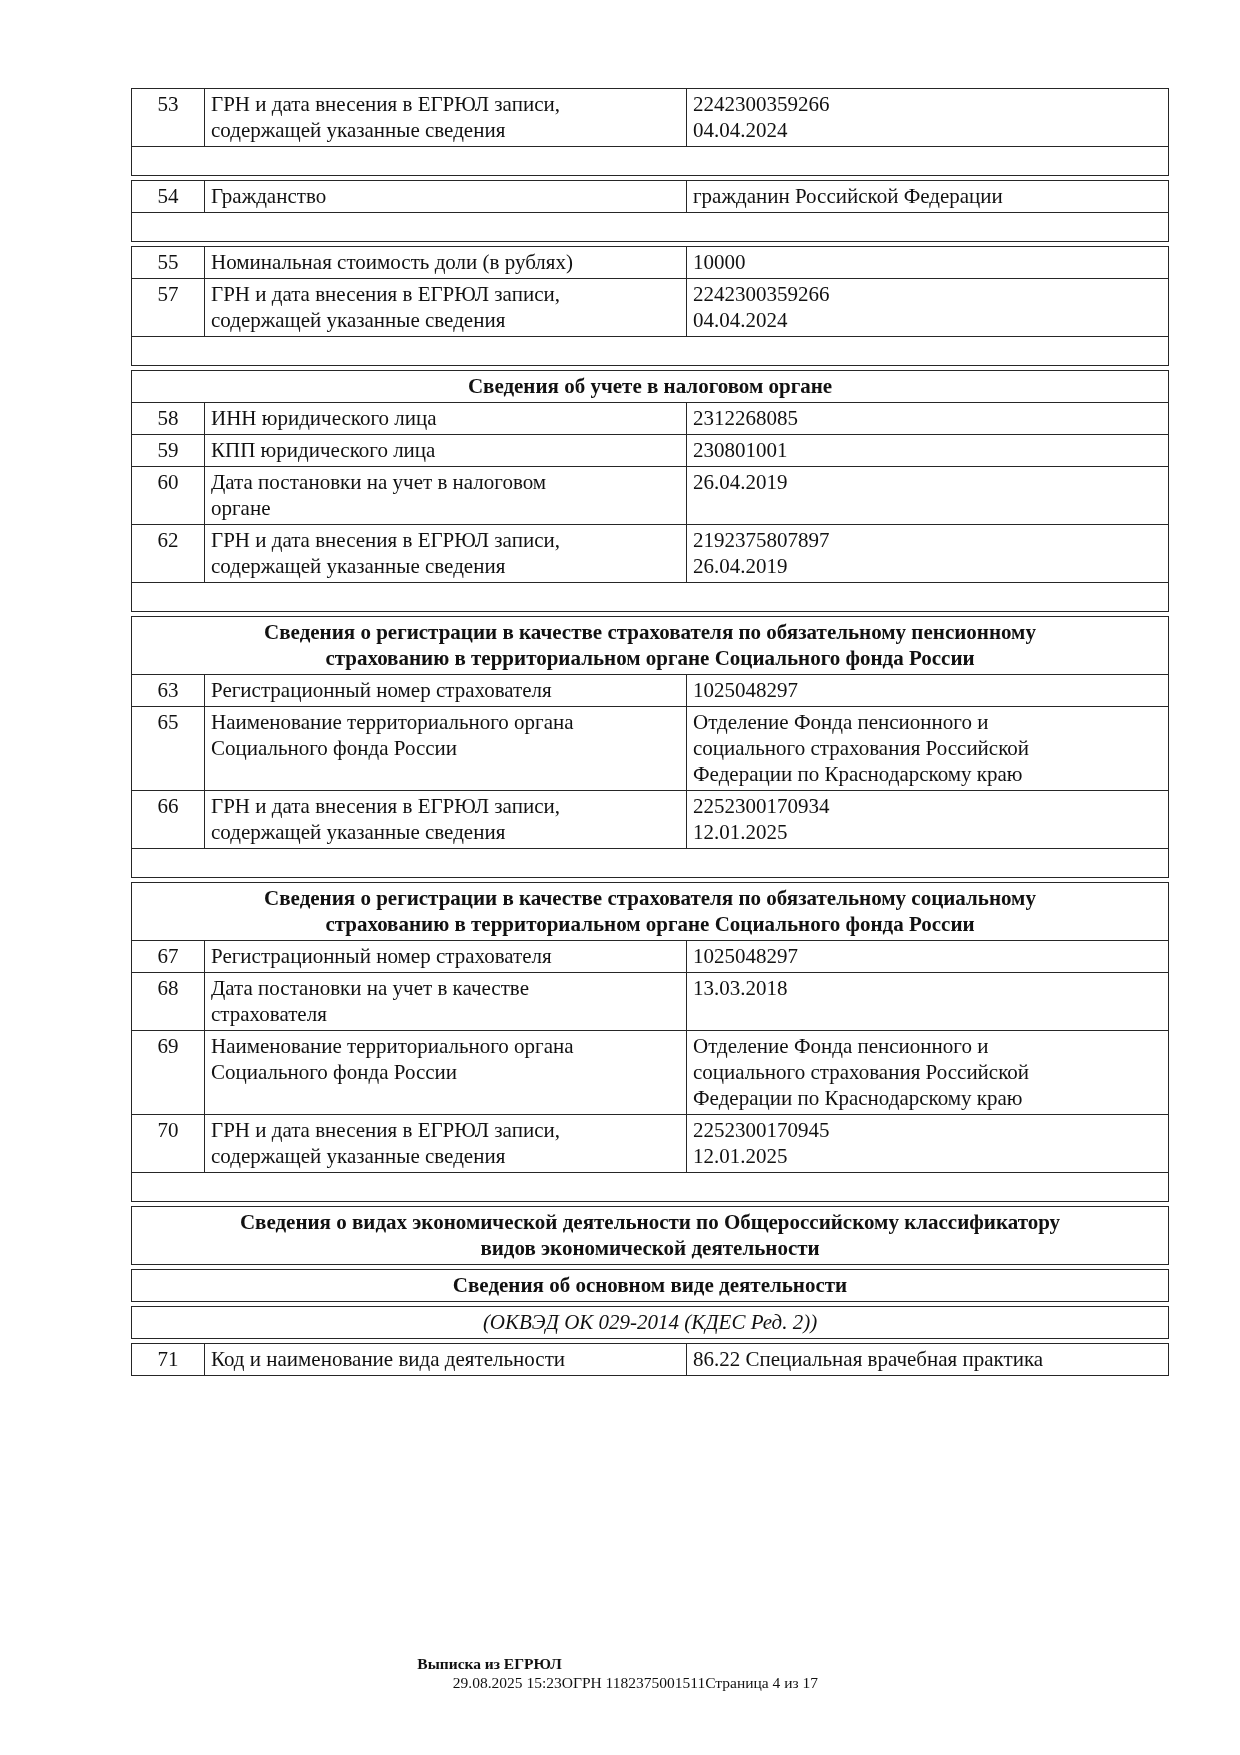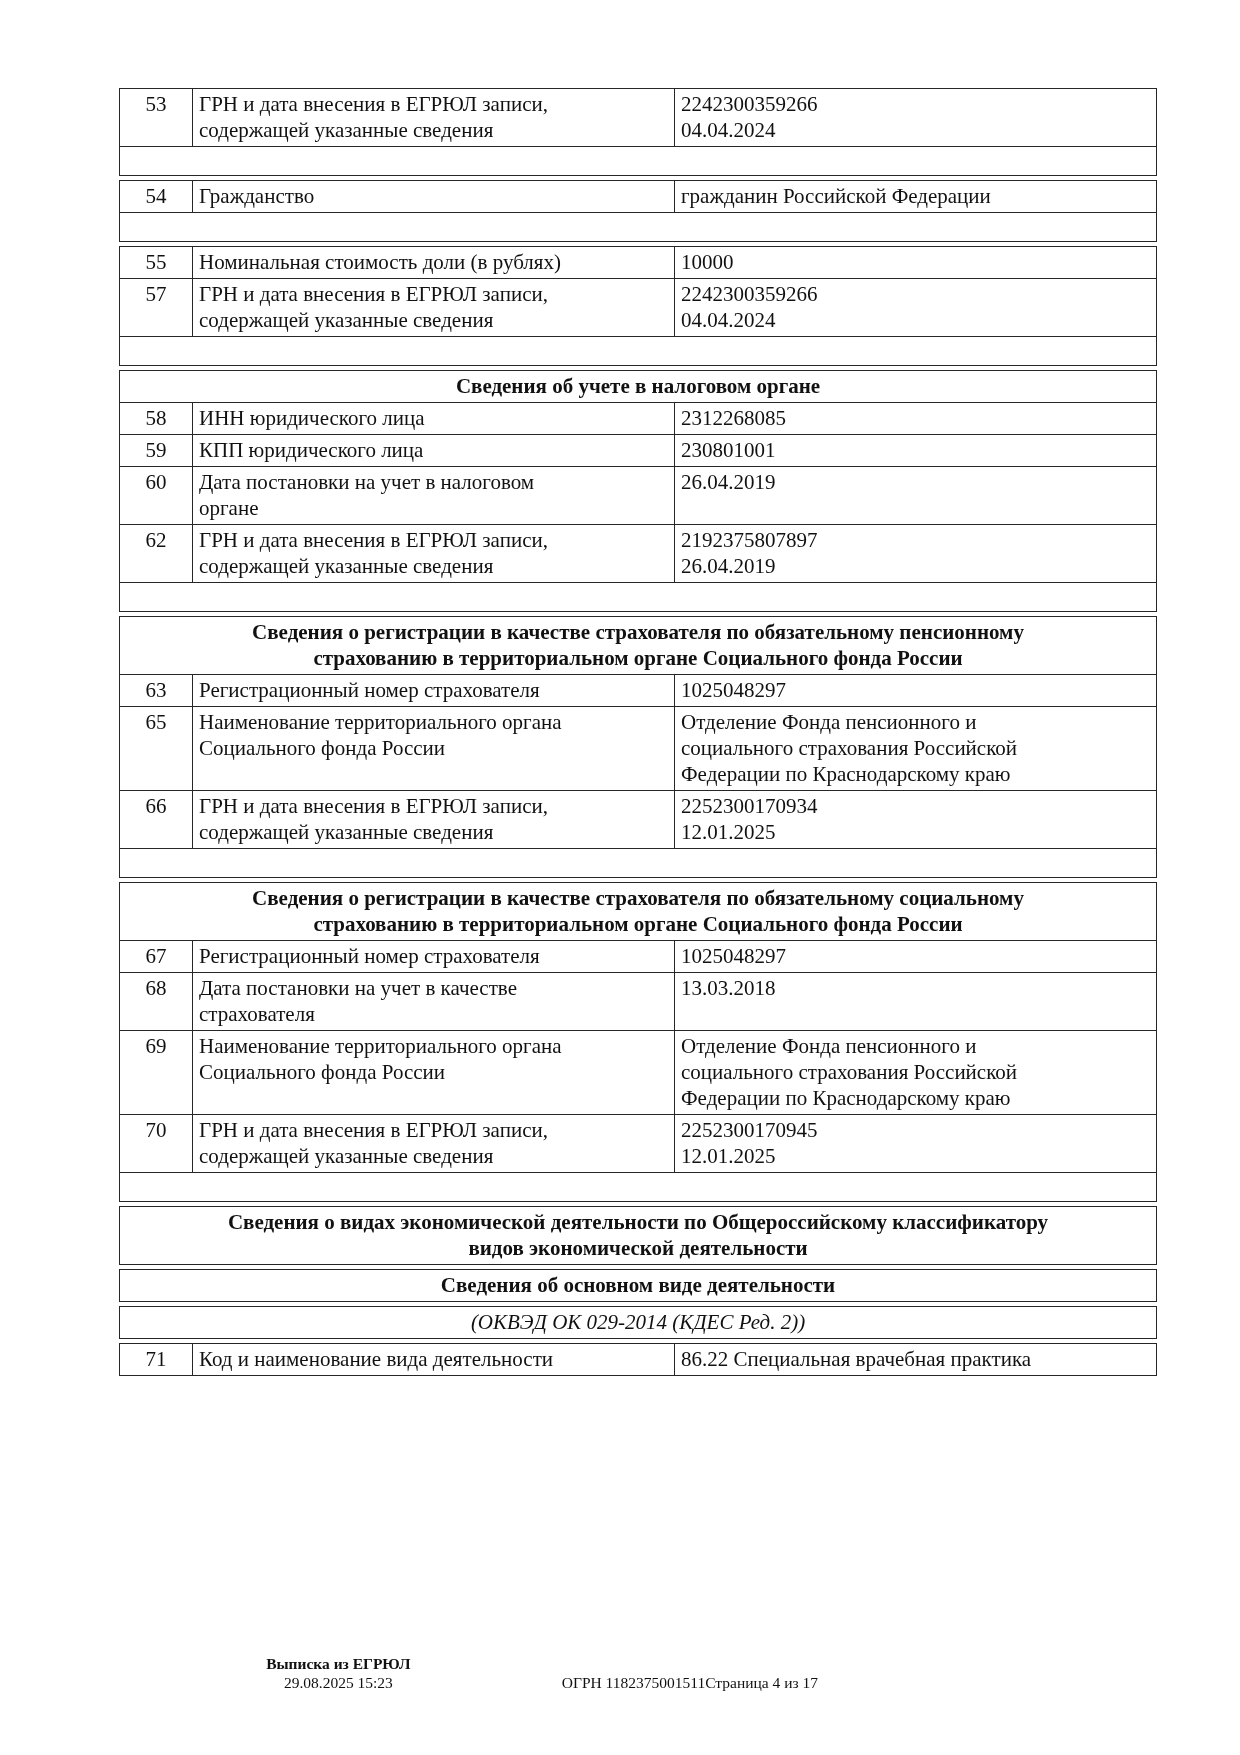--- a/index.html
+++ b/index.html
@@ -18,21 +18,21 @@
   .doc {
     position: absolute;
     left: 115px;
     top: 88px;
     width: 1039px;
   }
   table.blk {
     border-collapse: collapse;
     table-layout: fixed;
     width: 1037px;
-    margin: 0 0 4px 4px;
+    margin: 0 0 4px 16px;
   }
   col.c1 { width: 73px; }
   col.c2 { width: 482px; }
   col.c3 { width: 482px; }
   td {
     border: 1px solid #262626;
     vertical-align: top;
     font-size: 21px;
     line-height: 26px;
     padding: 2px 6px 3px 6px;
@@ -64,21 +64,21 @@
     position: absolute;
     left: 115px;
     top: 1654px;
     width: 1037px;
     display: grid;
     grid-template-columns: 1fr auto 1fr;
     align-items: end;
     font-size: 15.5px;
     line-height: 19px;
   }
-  .footer .left { text-align: center; }
+  .footer .left { text-align: right; }
   .footer .center { }
   .footer .right { }
   .footer .doc-title { font-weight: bold; }
 </style>
 </head>
 <body>
 
 <div class="doc">
 
   <table class="blk">

